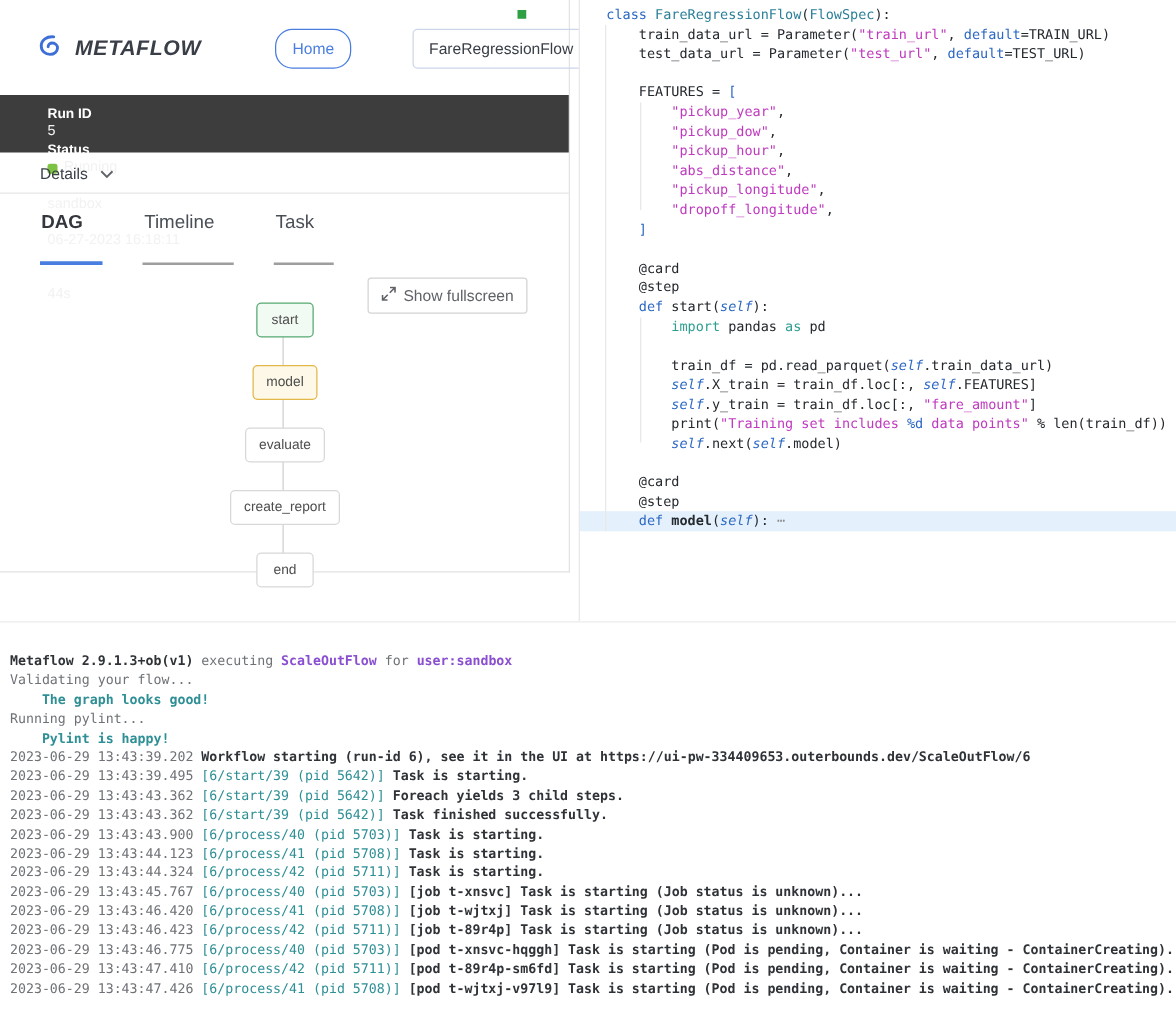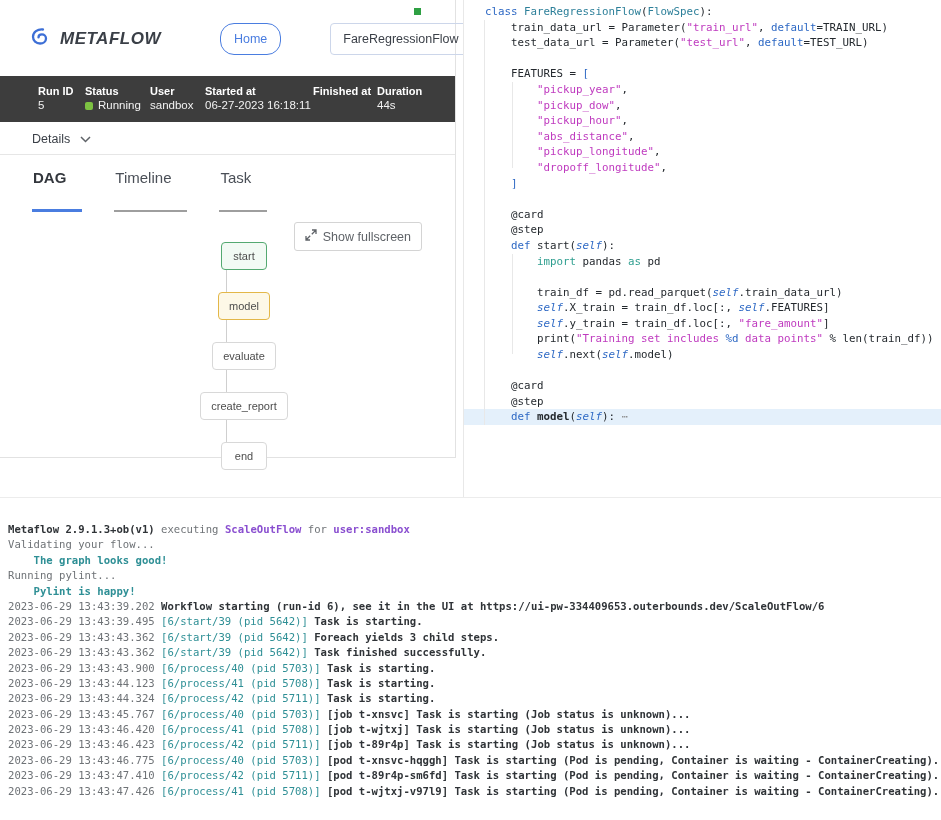--- a/index.html
+++ b/index.html
@@ -17,39 +17,39 @@
        font-size:12.5px;padding:8px 13px;display:inline-flex;align-items:center;cursor:pointer;}
   .home-btn{margin-left:22px;}
   .crumb{margin-left:12px;border:1px solid #ccd6ea;border-radius:4px;display:flex;align-items:stretch;height:32px;box-sizing:border-box;}
   .crumb-text{display:flex;align-items:center;gap:6px;padding:0 12px;font-size:12.5px;color:#3a3f47;}
   .crumb-sep{color:#9aa0a8;}
   .crumb-edit{border-left:1px solid #ccd6ea;width:32px;display:flex;align-items:center;justify-content:center;cursor:pointer;}
   .quick-btn{margin-left:auto;margin-right:8px;}
   .conn-dot{position:absolute;top:-7px;right:34px;width:7px;height:7px;background:#2ea043;}
 
   
-  .run-bar{background:#3d3d3d;color:#fff;display:flex;padding:8px 0 0 38px;height:46px;box-sizing:border-box;}
+  .run-bar{background:#3d3d3d;color:#fff;display:flex;padding:8px 0 0 38px;height:46px;box-sizing:border-box;flex-direction:column;}
   .ri-col{margin-right:0;}
   .ri-label{font-size:11px;font-weight:bold;line-height:14px;}
   .ri-value{font-size:11.5px;line-height:15px;color:#f2f2f2;display:flex;align-items:center;gap:5px;}
   .ri-dot{width:8px;height:8px;border-radius:2px;background:#7dc242;display:inline-block;}
 
   
   .details-row{padding:10px 0 8px 32px;border-bottom:1px solid #e6e6e6;display:flex;align-items:center;gap:10px;
                font-size:12.5px;color:#3a3f47;}
   .tabs{padding:14px 0 0 32px;display:flex;}
   .tab{display:inline-block;margin-right:32px;padding:0 16px 23px 1px;font-size:15px;color:#4a4f57;
        border-bottom:2px solid #9e9e9e;cursor:pointer;}
   .tab.active{border-bottom:3px solid #4a7de0;font-weight:bold;color:#33373d;}
 
   
   .dag{position:relative;height:272px;}
   .fs-btn{position:absolute;top:10px;right:33px;border:1px solid #d4d4d4;border-radius:3px;background:#fff;
           color:#5f6368;font-size:12.5px;padding:6px 10px;display:flex;align-items:center;gap:6px;cursor:pointer;}
-  .dag-col{position:absolute;left:16px;top:30px;width:456px;display:flex;flex-direction:column;align-items:center;}
+  .dag-col{position:absolute;left:0;top:30px;width:456px;display:flex;flex-direction:column;align-items:center;}
   .dag-line{position:absolute;left:226px;top:40px;width:1px;height:210px;background:#cfcfcf;}
   .dag-node{position:relative;z-index:2;min-width:46px;height:28px;box-sizing:border-box;border:1px solid #d8d8d8;
             border-radius:4px;background:#fff;color:#4d4d4d;font-size:11px;display:flex;align-items:center;
             justify-content:center;padding:0 10px;margin-bottom:22px;cursor:pointer;}
   .n-completed{border-color:#54a971;background:#f2faf4;}
   .n-running{border-color:#e3b748;background:#fdf8e7;}
   .n-pending{border-color:#d8d8d8;background:#fff;}
 
   
   .code-panel{position:absolute;left:463px;top:0;width:534px;height:497px;background:#fff;

